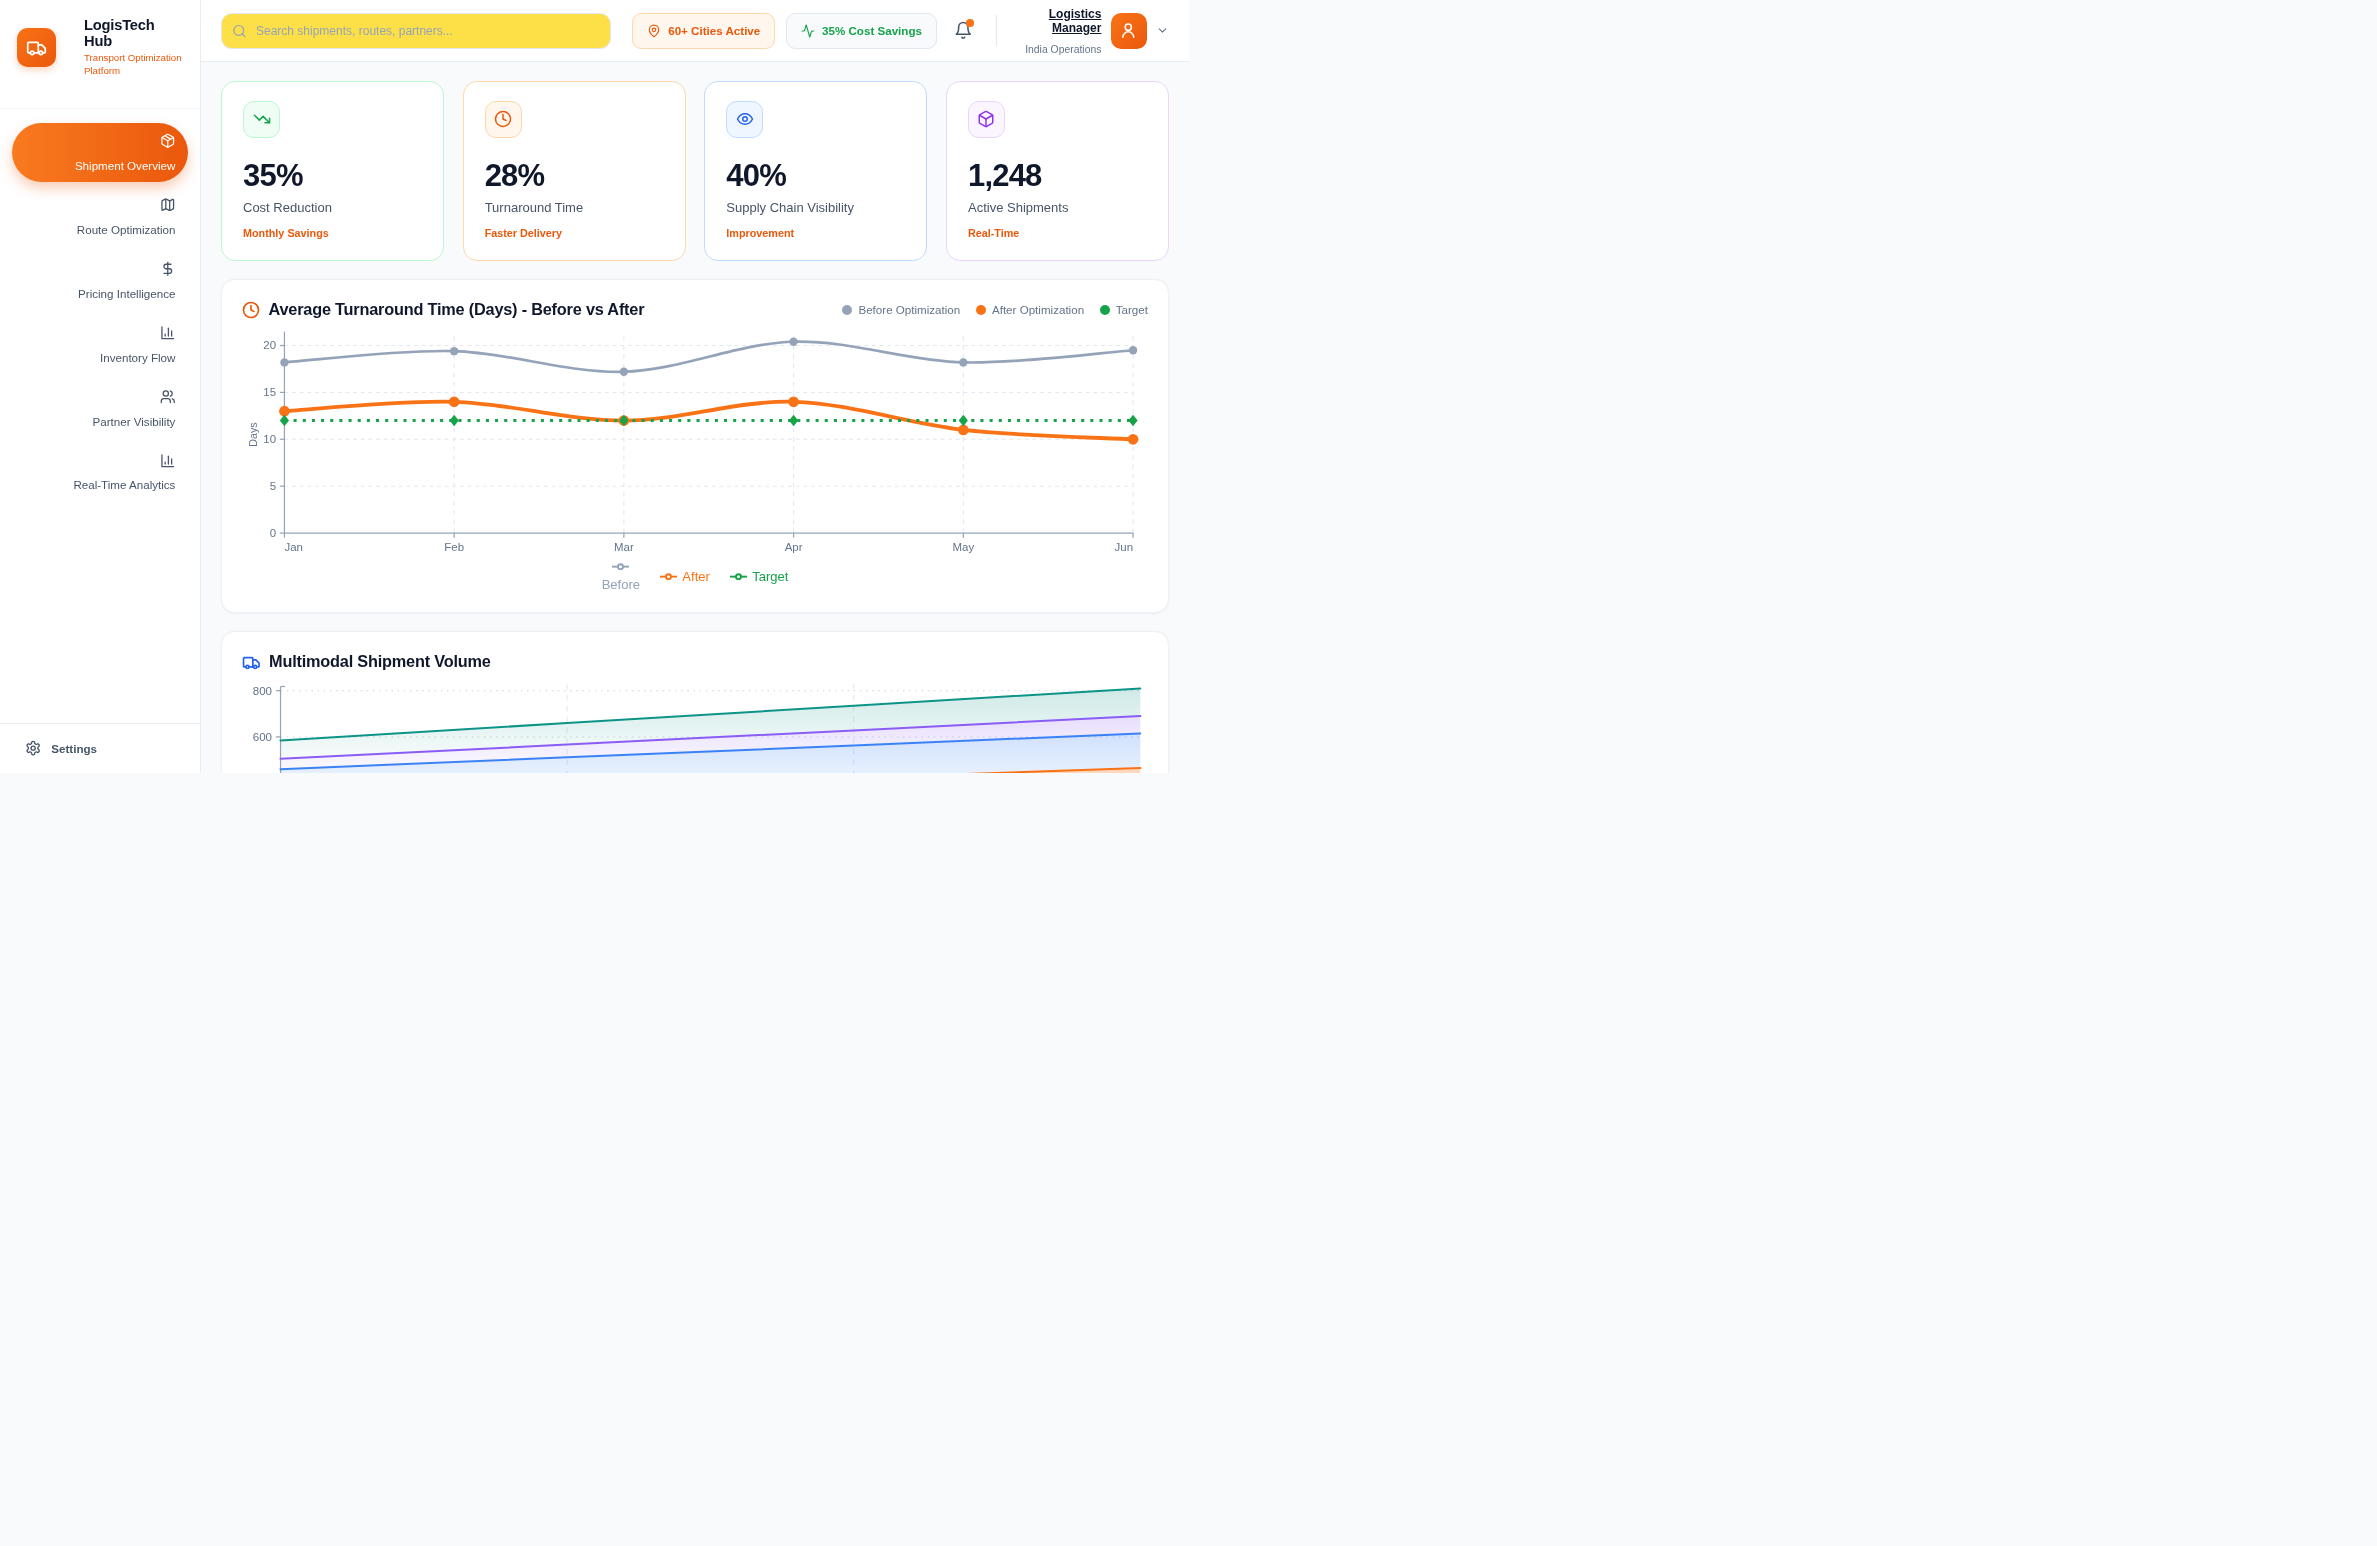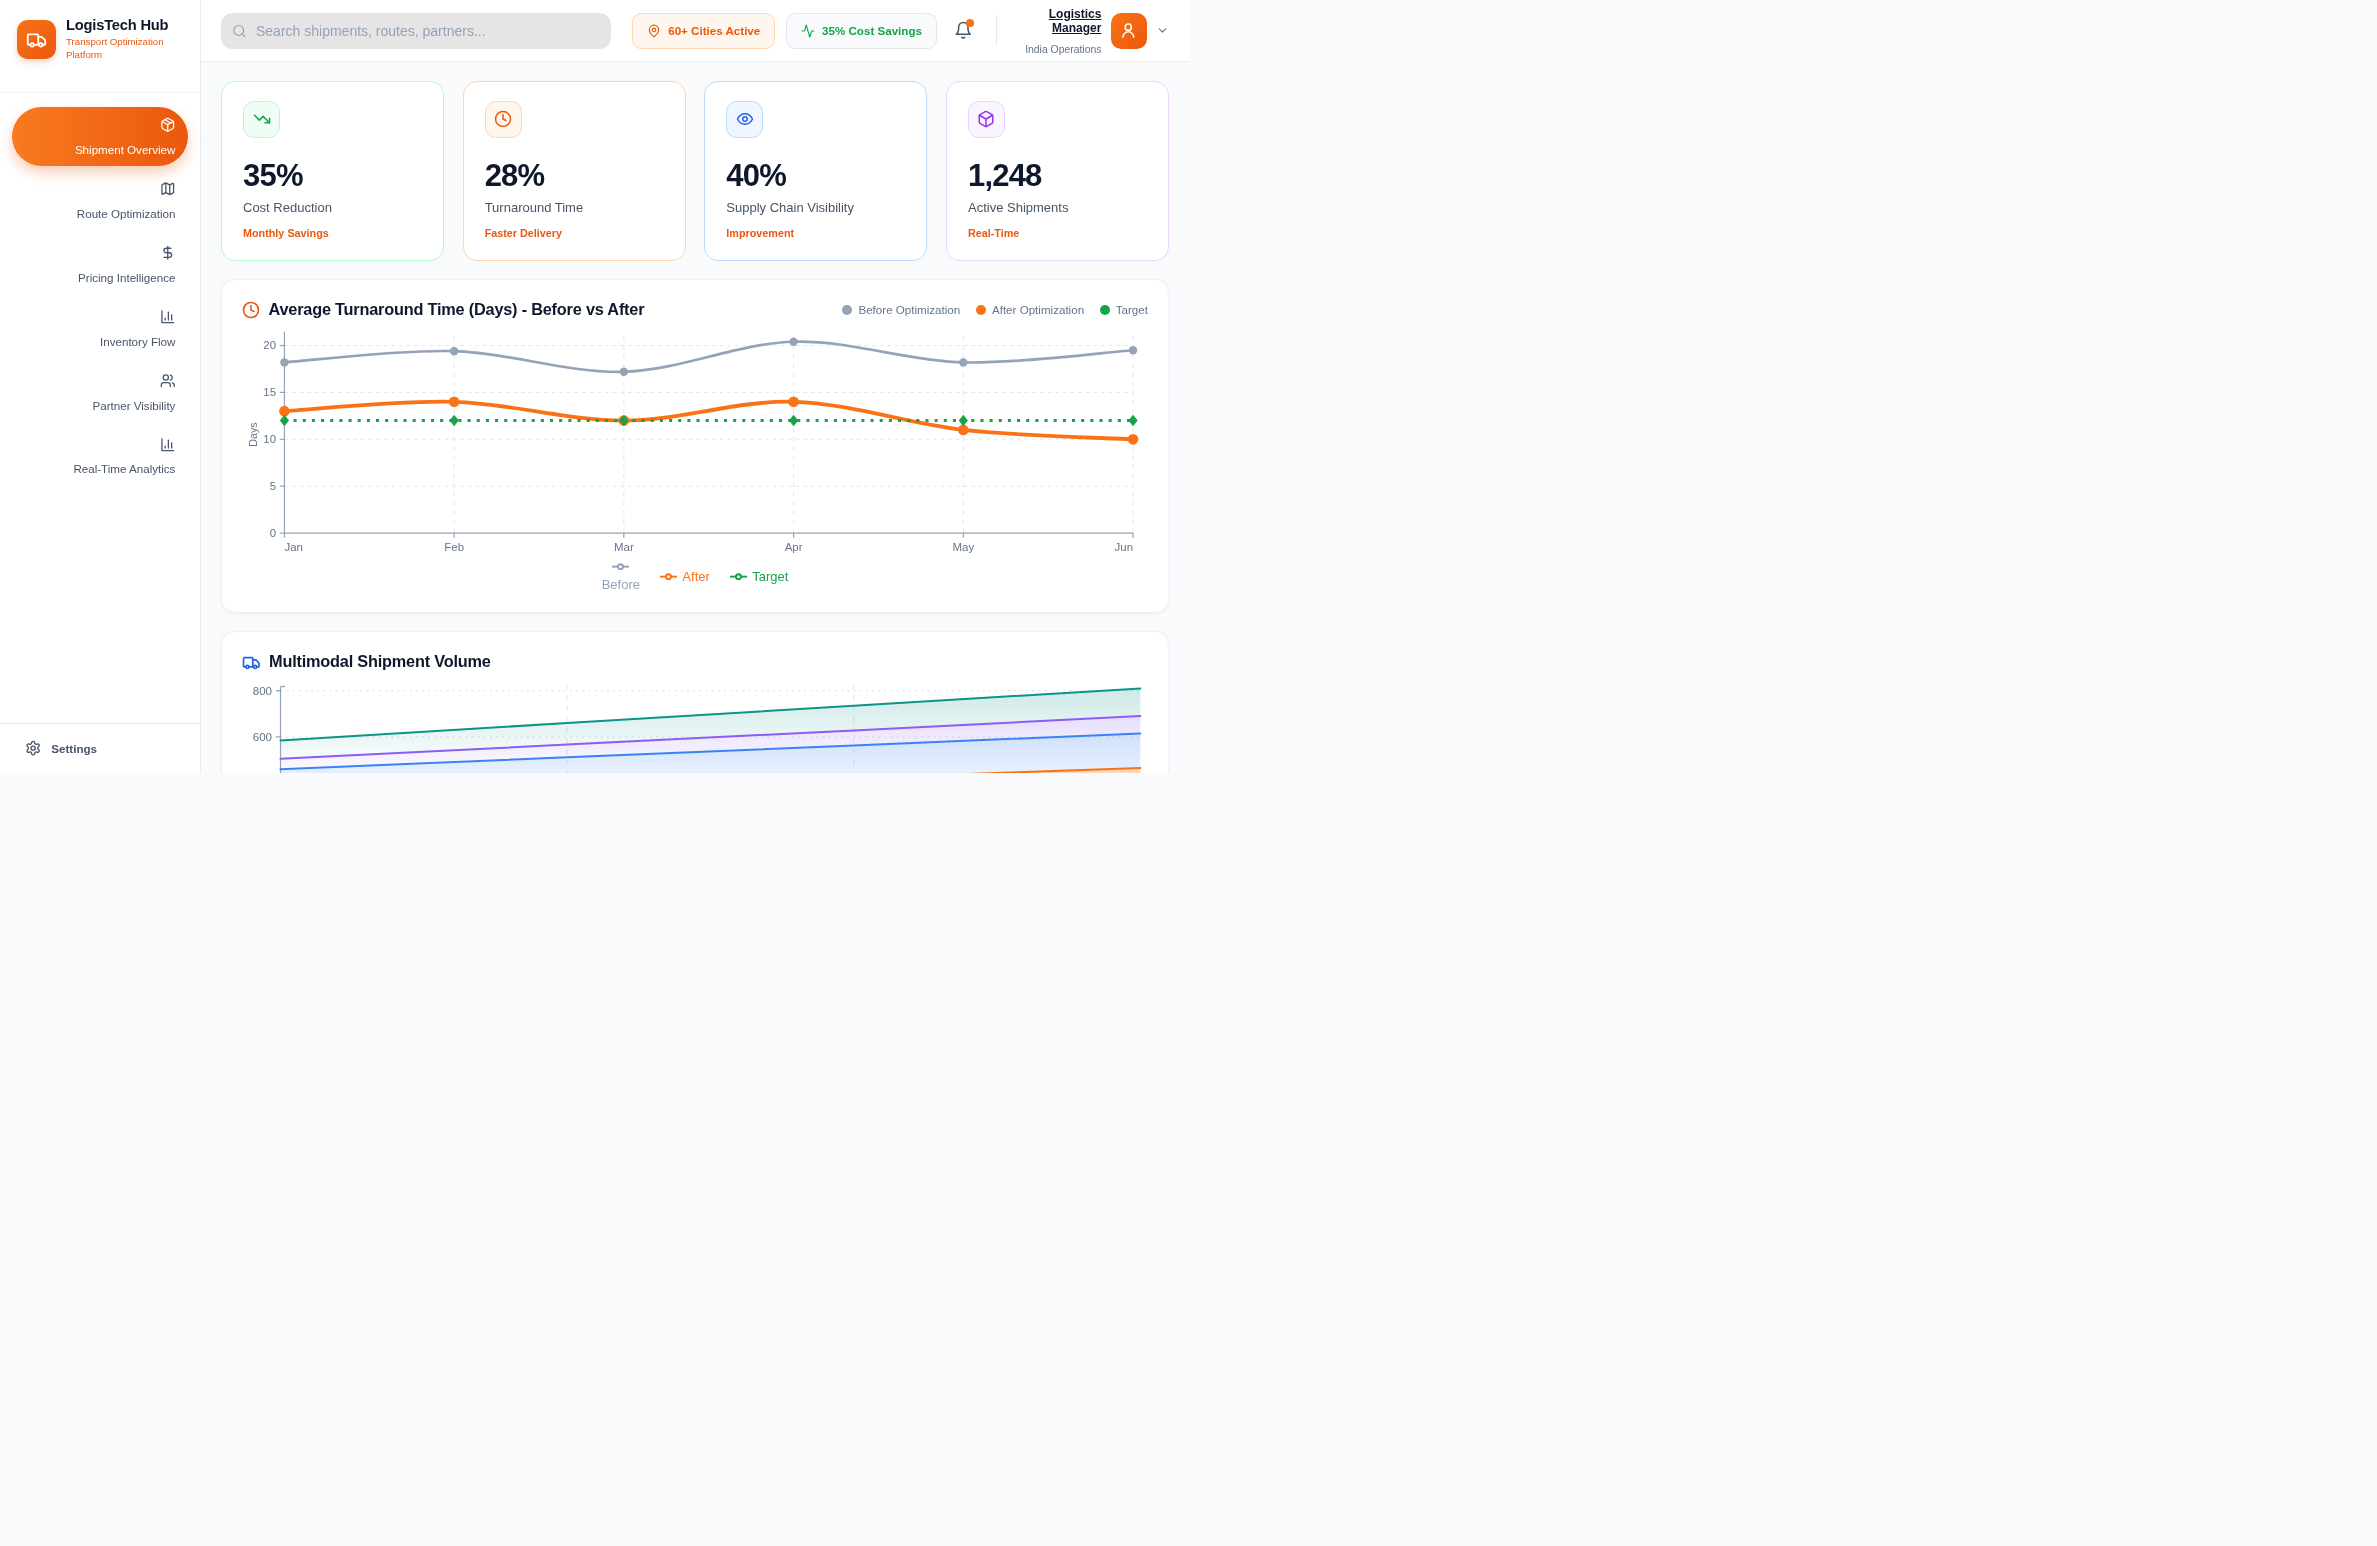--- a/index.html
+++ b/index.html
@@ -7,40 +7,40 @@
   body {
     width:1189px; height:773px; overflow:hidden;
     background:#f8fafc; color:#0f172a;
     font-family:"Liberation Sans", sans-serif;
     display:flex;
   }
   svg { display:block; }
 
   
   .sidebar { width:201px; min-width:201px; background:#fff; border-right:0.8px solid #e8edf3; display:flex; flex-direction:column; }
-  .logo-row { display:flex; align-items:center; gap:10px; padding:17px 17px 31px; border-bottom:0.8px solid #f1f5f9; }
+  .logo-row { display:flex; align-items:center; gap:28px; padding:17px 17px 31px; border-bottom:0.8px solid #f1f5f9; }
   .logo-box { width:39px; height:39px; border-radius:10.8px; background:linear-gradient(135deg,#f97316,#ea580c);
               display:grid; place-items:center; color:#fff; box-shadow:0 3.1px 7.7px rgba(234,88,12,.25); flex:none; }
   .brand-name { font-size:14.7px; font-weight:800; letter-spacing:-0.2px; color:#0f172a; }
   .brand-tagline { font-size:9.7px; color:#ea580c; line-height:1.35; margin-top:2.3px; max-width:116px; font-weight:500; }
   .nav { flex:1; padding:14px 11.6px; }
   .nav-item { display:flex; align-items:flex-end; gap:10px; padding:10px 13px; border-radius:773px;
               color:#475569; font-size:11.6px; font-weight:400; margin-bottom:5.4px; cursor:pointer;flex-direction:column; }
   .nav-item svg { width:15.5px; height:15.5px; flex:none; }
   .nav-item.active { background:linear-gradient(90deg,#f97a1f,#ea580c); color:#fff; box-shadow:0 6.2px 12.4px rgba(234,88,12,.3); }
   .settings-row { border-top:0.8px solid #e8edf3; padding:16.3px 25px; display:flex; gap:10px; align-items:center;
                   color:#475569; font-size:11.6px; font-weight:600; cursor:pointer; }
 
   
   .main { flex:1; display:flex; flex-direction:column; min-width:0; }
   .topbar { height:62px; min-height:62px; background:#fff; border-bottom:0.8px solid #e8edf3;
             display:flex; align-items:center; padding:0 20px; gap:10.8px; }
   .search-wrap { position:relative; width:433px; }
-  .search-input { width:100%; height:36px; background:#e5e5e5; border:0.8px solid #e2e8f0; border-radius:10.8px;
-                  padding:0 13px 0 34px; font-size:14px; color:#334155; font-family:inherit; outline:none; }
+  .search-input { width:100%; height:36px; background:#fde047; border:0.8px solid #e2e8f0; border-radius:10.8px;
+                  padding:0 13px 0 34px; font-size:12px; color:#334155; font-family:inherit; outline:none; }
   .search-input::placeholder { color:#94a3b8; }
   .search-icon { position:absolute; left:10.8px; top:50%; transform:translateY(-50%); color:#94a3b8; display:flex; }
   .spacer { flex:1; }
   .badge { height:36px; display:flex; align-items:center; gap:7px; padding:0 14px; border-radius:9.3px;
            font-size:11.6px; font-weight:700; white-space:nowrap; }
   .badge.cities { background:#fff7ed; border:0.8px solid #fed7aa; color:#ea580c; }
   .badge.savings { background:#f8fafc; border:0.8px solid #e2e8f0; color:#16a34a; }
   .bell-wrap { position:relative; margin:0 6.2px; color:#475569; cursor:pointer; display:flex; }
   .bell-dot { position:absolute; top:-2.3px; right:-1.5px; width:7.7px; height:7.7px; border-radius:50%; background:#f97316; }
   .tb-divider { width:0.8px; height:31px; background:#e2e8f0; margin:0 6.2px; }

